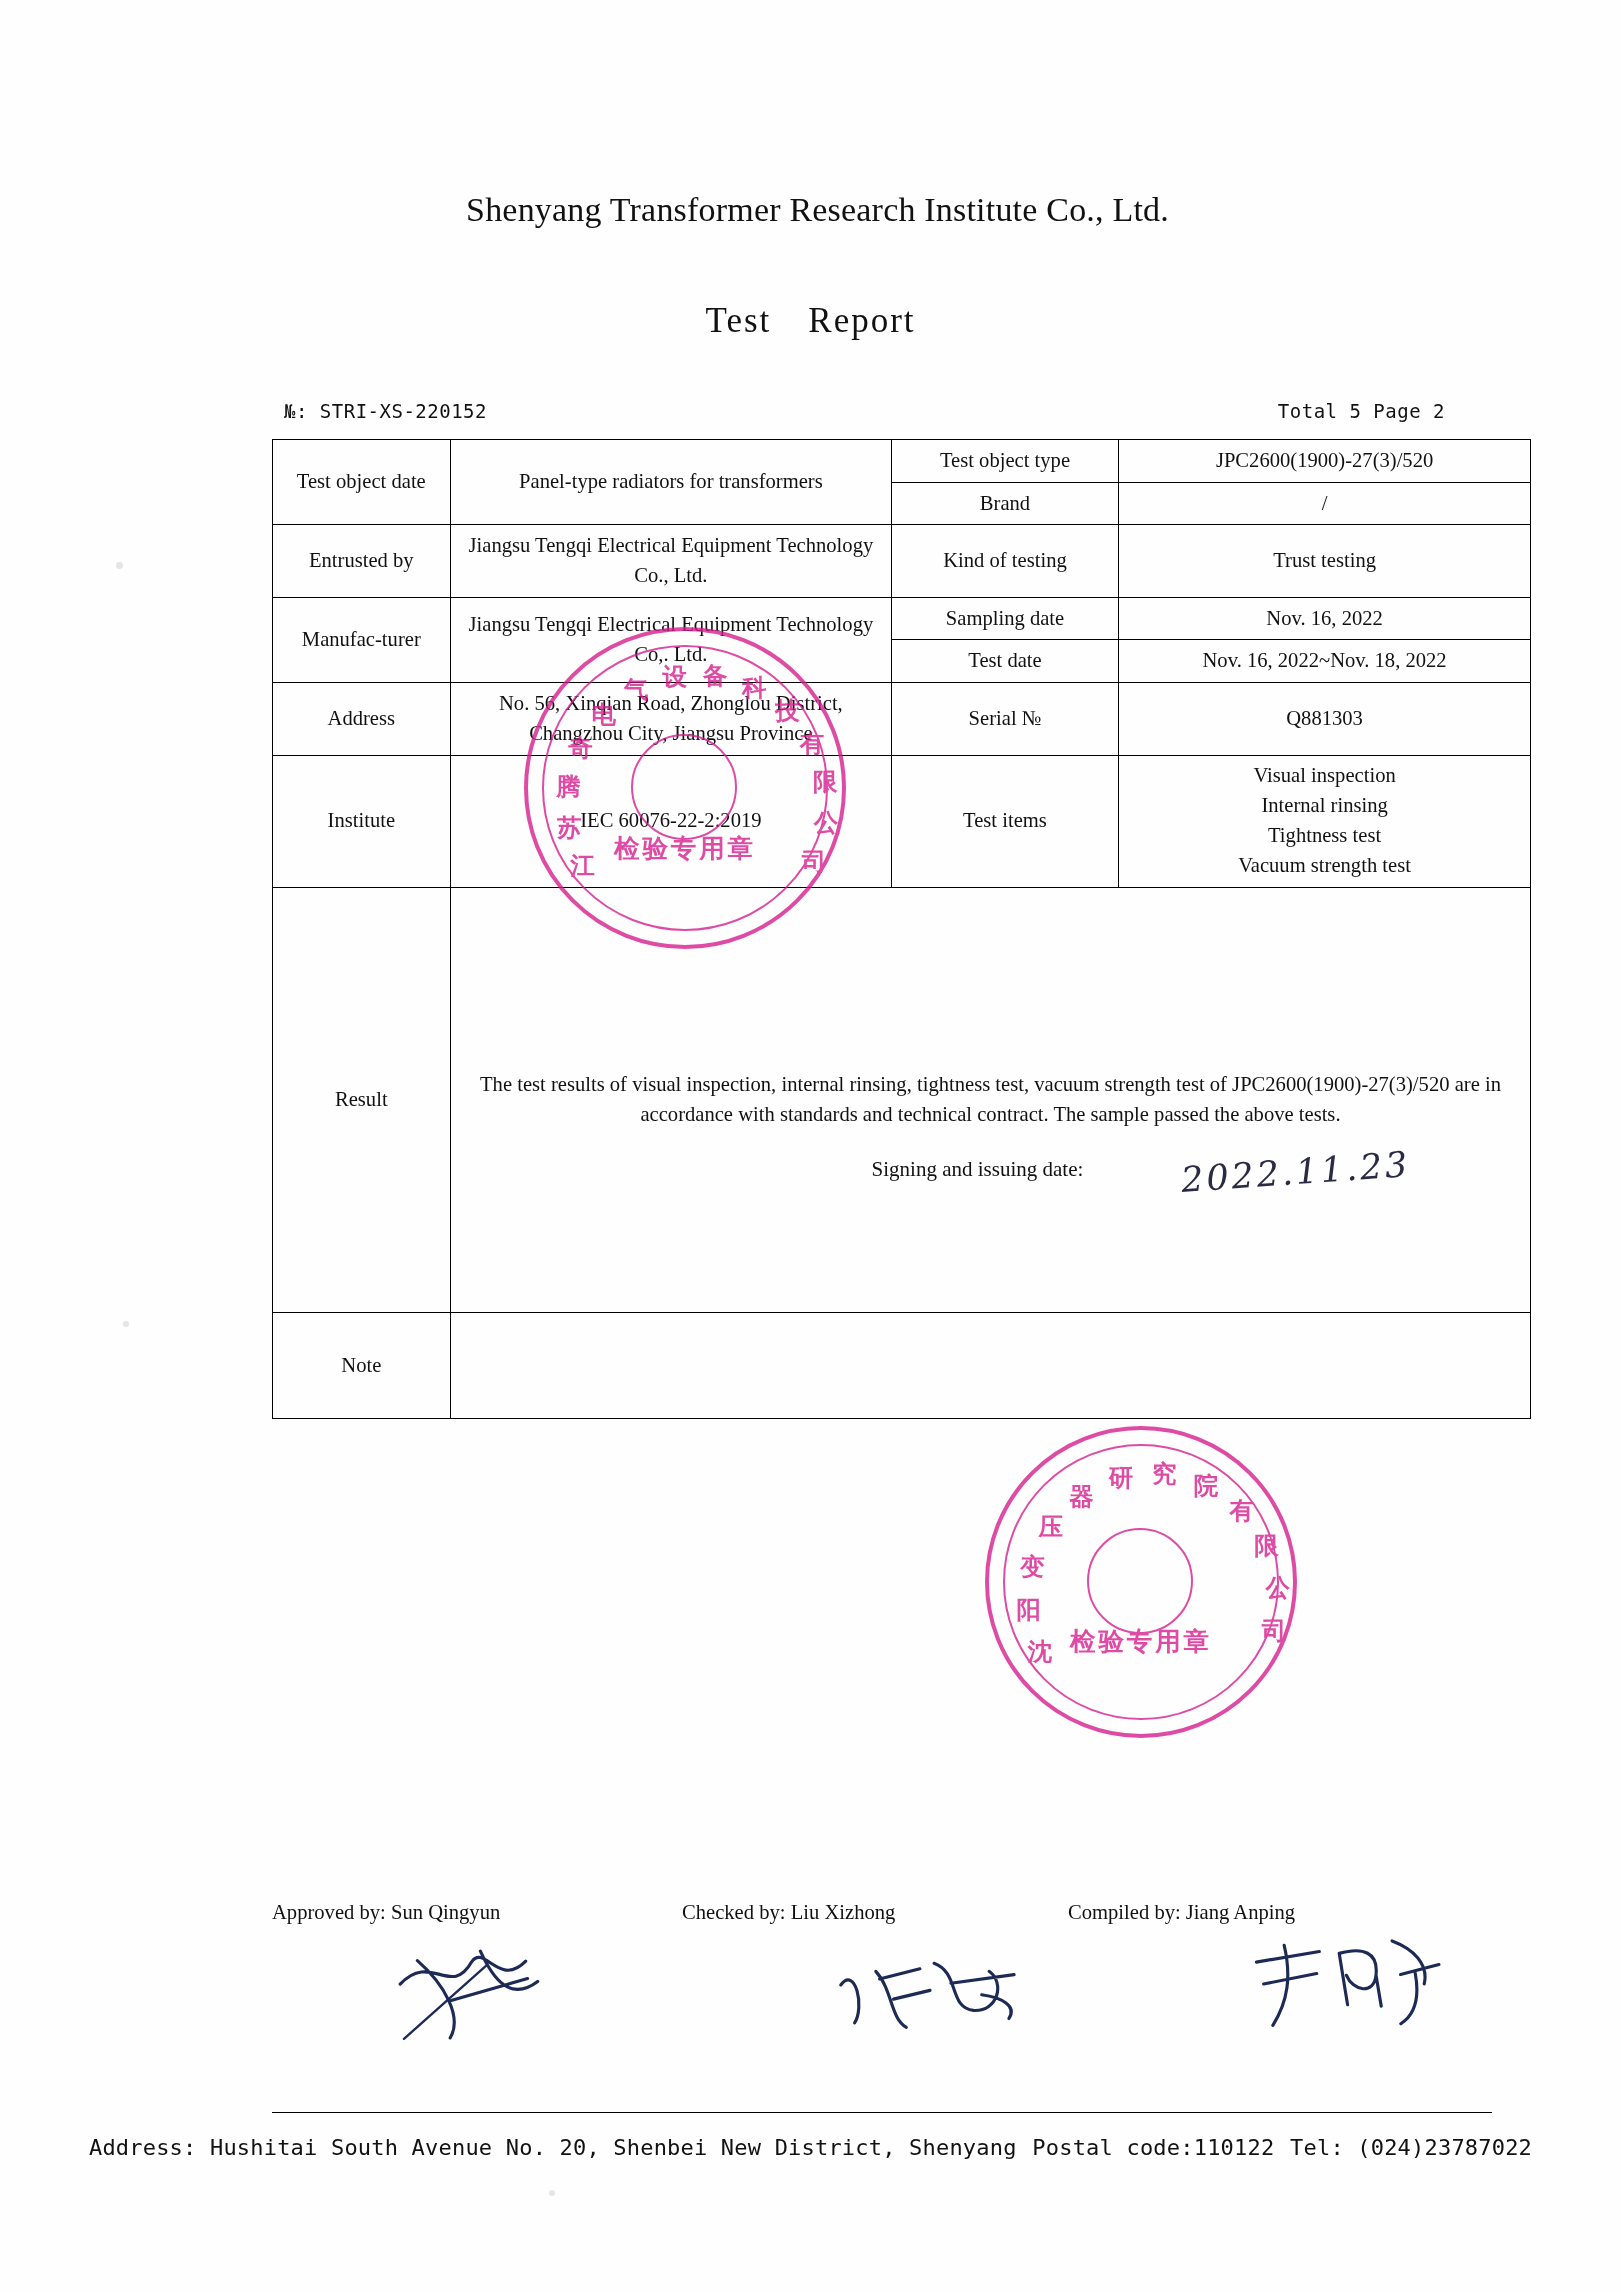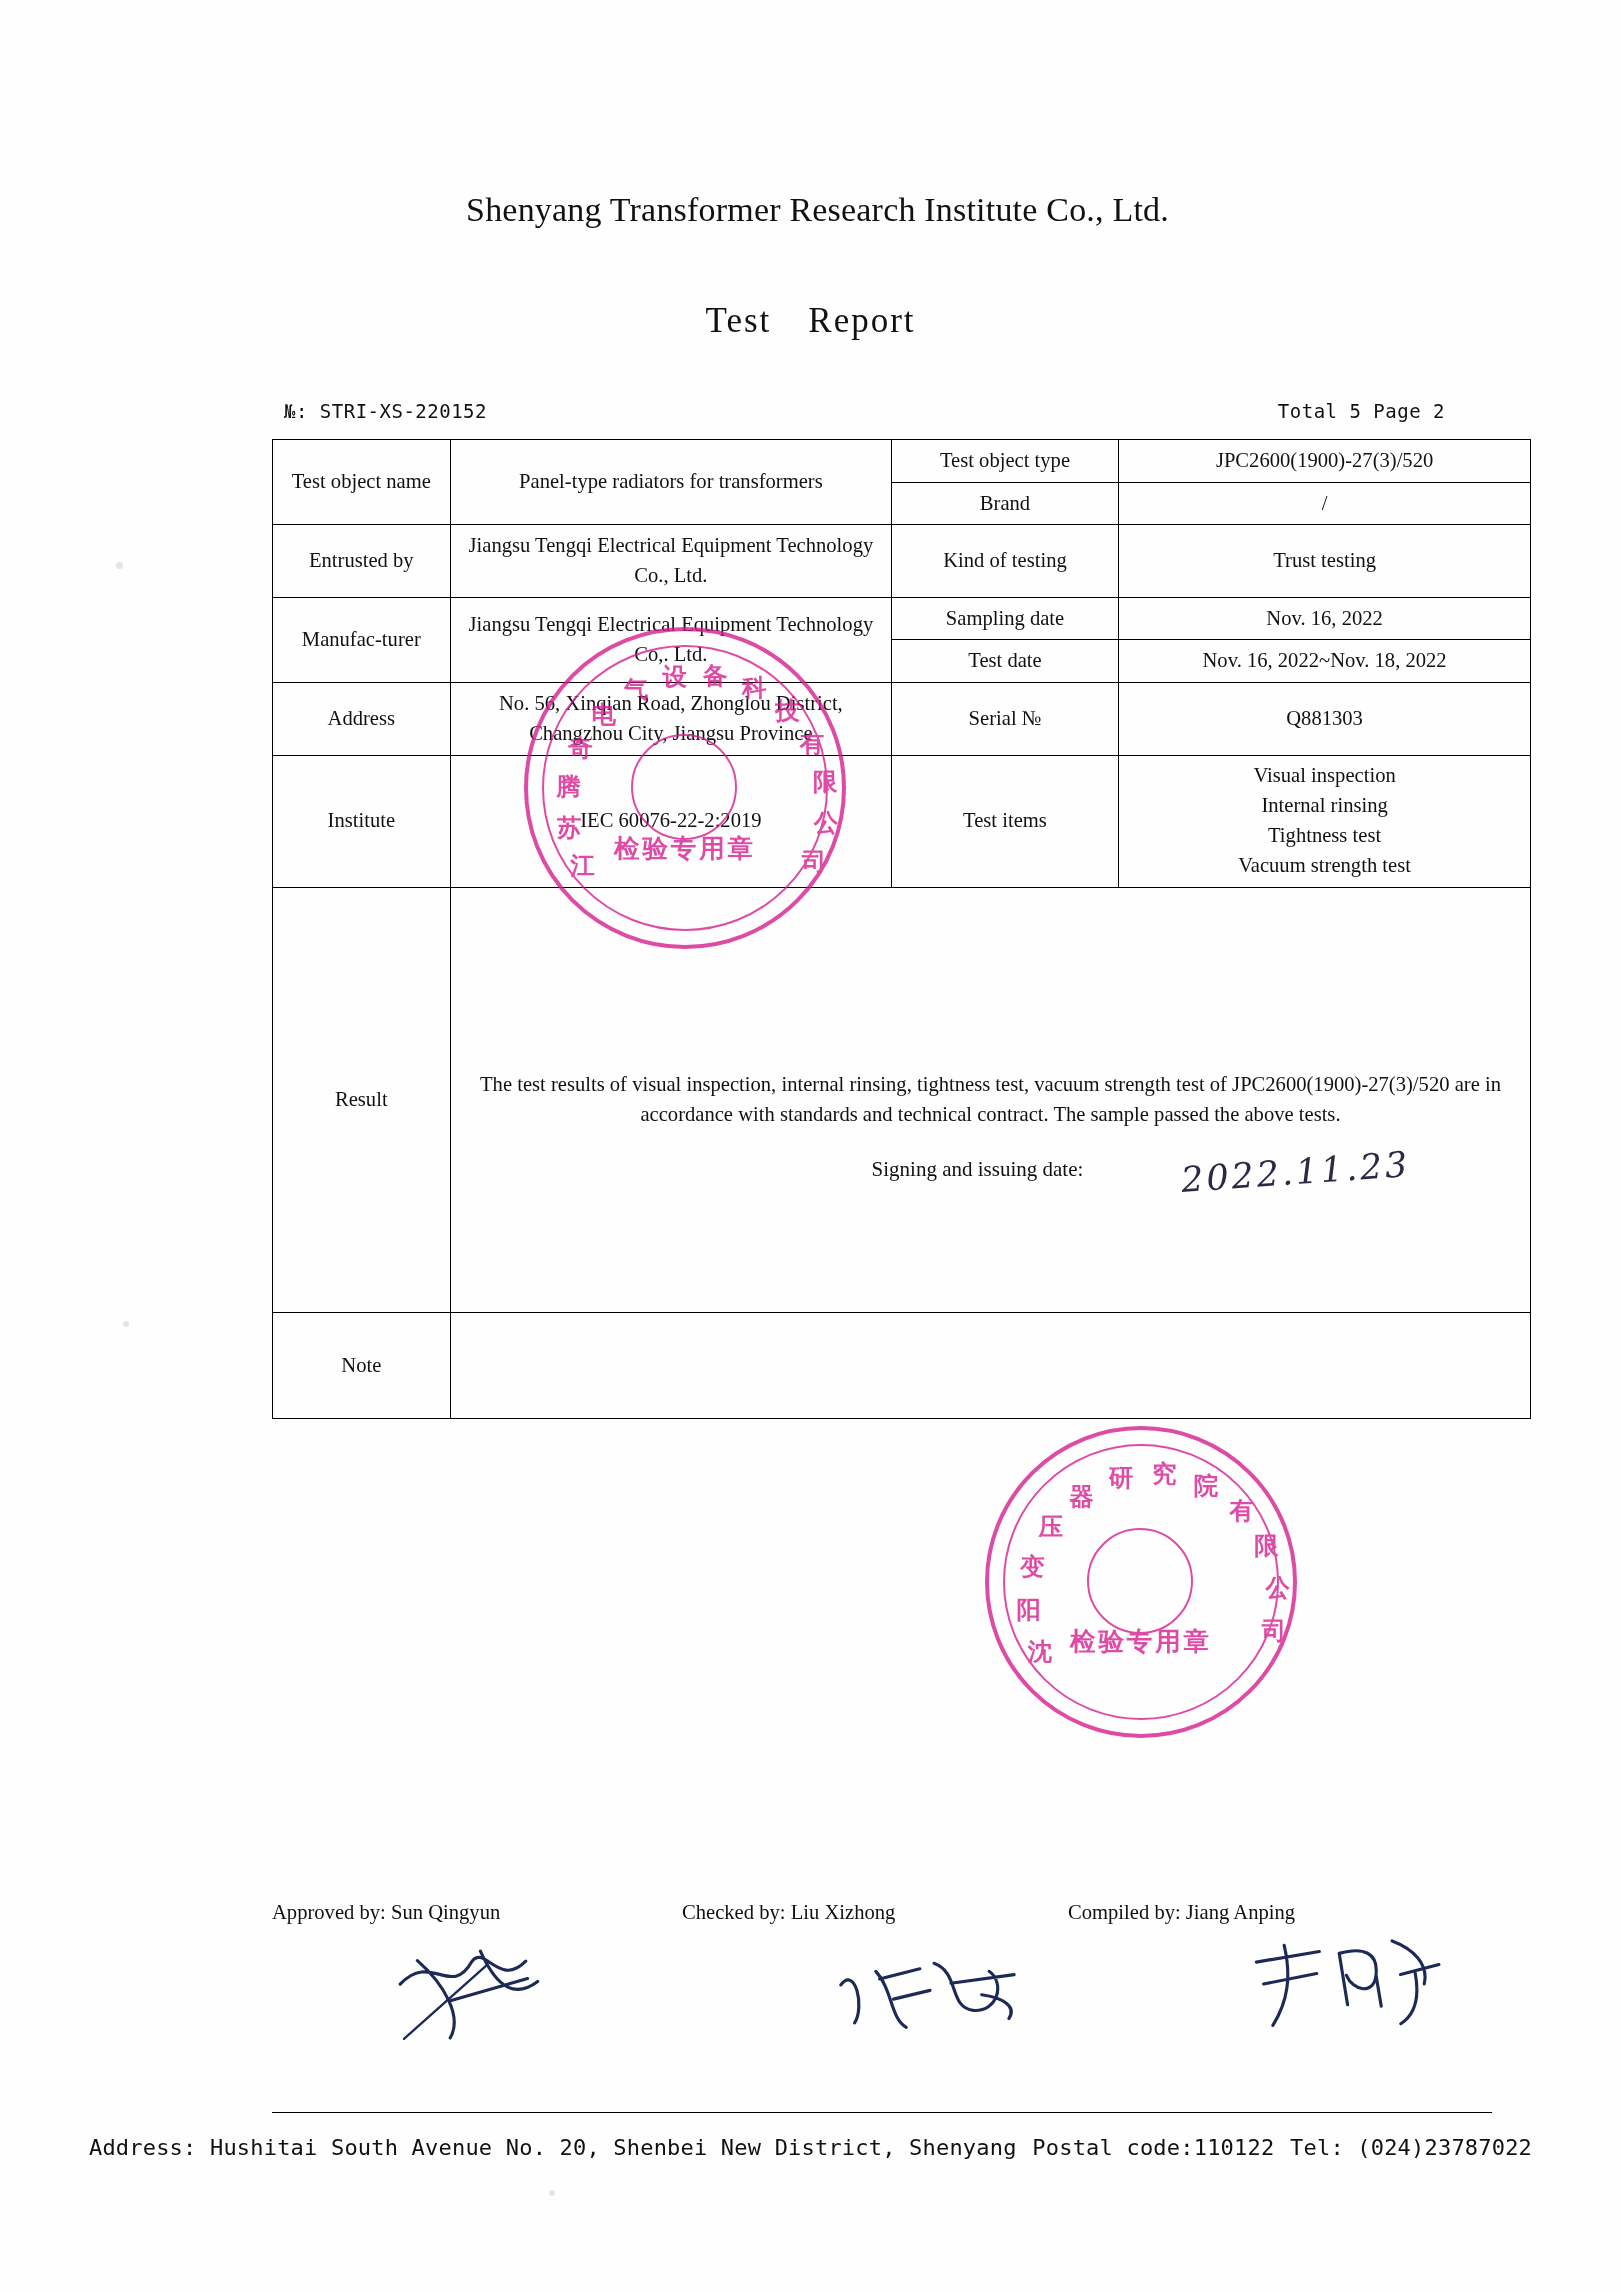--- a/index.html
+++ b/index.html
@@ -264,21 +264,21 @@
   </div>
 
   <div class="meta-row">
     <span class="left">№: STRI-XS-220152</span>
     <span class="right">Total 5 Page 2</span>
   </div>
 
   <table class="main">
     <tbody>
         <tr>
-      <td class="label" rowspan="2">Test object name</td>
+      <td class="label" rowspan="2">Test object date</td>
       <td class="wide" rowspan="2">Panel-type radiators for transformers</td>
       <td class="mid">Test object type</td>
       <td class="val">JPC2600(1900)-27(3)/520</td>
     </tr>
     <tr>
       <td class="mid">Brand</td>
       <td class="val slash">/</td>
     </tr>
     <tr>
       <td class="label">Entrusted by</td>

